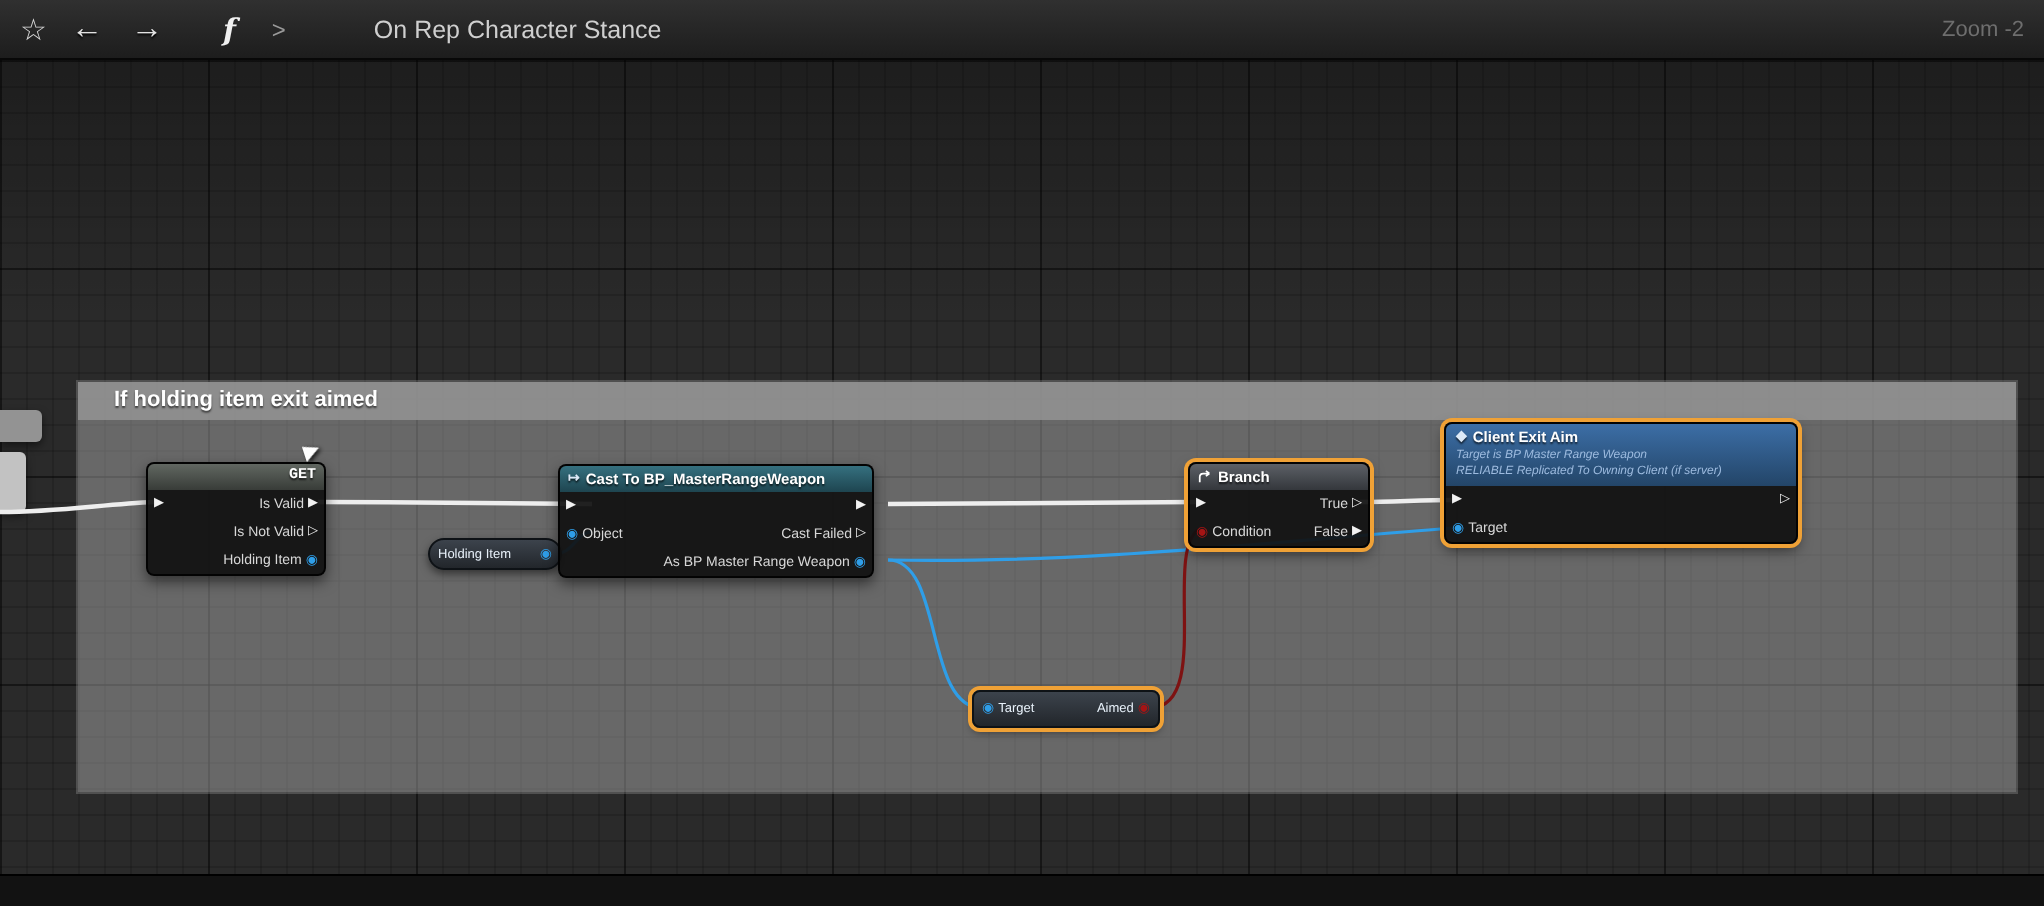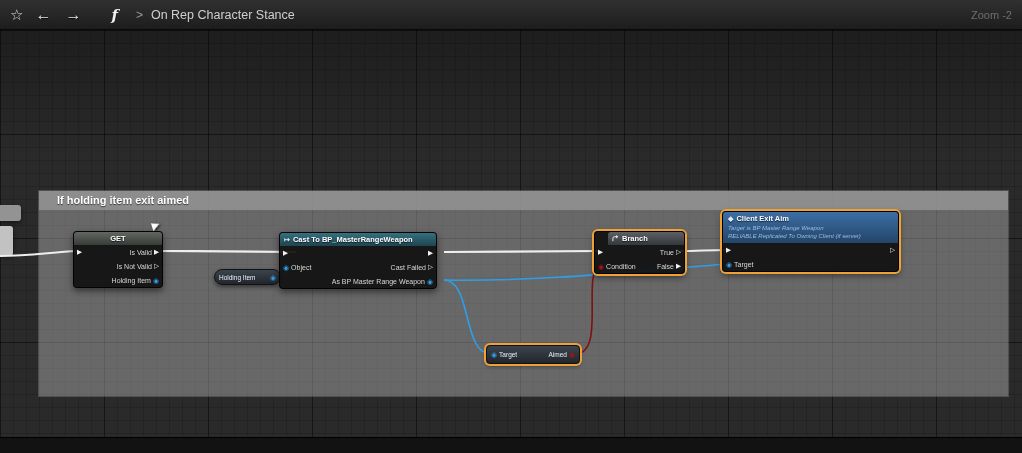--- a/index.html
+++ b/index.html
@@ -10,21 +10,21 @@
   .toolbar { position:absolute; top:0; left:0; width:100%; height:30px;
     background:linear-gradient(#303030,#1d1d1d); border-bottom:1px solid #080808;
     display:flex; align-items:center; padding:0 10px; color:#e6e6e6; }
   .tb-star { font-size:15px; color:#d8d8d8; margin-right:12px; cursor:pointer; }
   .tb-nav { font-size:16px; font-weight:bold; color:#e2e2e2; margin-right:14px; cursor:pointer;
     text-shadow:0 1px 1px #000; }
   .tb-func { font-family:"DejaVu Serif", serif; font-style:italic; font-weight:bold;
     font-size:15px; color:#f0f0f0; margin:0 10px 0 16px; }
   .crumb-root { font-size:12.5px; color:#f2f2f2; letter-spacing:.2px; }
   .crumb-sep { font-size:12px; color:#9a9a9a; margin:0 8px; }
-  .crumb-cur { font-size:12.5px; color:#cfcfcf; }
+  .crumb-cur { font-size:12.5px; color:#cfcfcf;margin-left:36px; }
   .tb-zoom { margin-left:auto; font-size:11px; color:#6e6e6e; }
 
   
   .graph { position:absolute; top:30px; left:0; width:1022px; height:423px;
     background-color:#2a2a2a;
     background-image:
       linear-gradient(to right, rgba(0,0,0,.38) 1px, transparent 1px),
       linear-gradient(to bottom, rgba(0,0,0,.38) 1px, transparent 1px),
       linear-gradient(to right, rgba(0,0,0,.15) 1px, transparent 1px),
       linear-gradient(to bottom, rgba(0,0,0,.15) 1px, transparent 1px);
@@ -52,23 +52,23 @@
   
   .wires { position:absolute; top:0; left:0; width:1022px; height:423px; pointer-events:none; }
 
   
   .node { position:absolute; border-radius:4px; background:rgba(17,17,17,.93);
     border:1px solid rgba(0,0,0,.85); box-shadow:0 3px 7px rgba(0,0,0,.5); cursor:pointer; }
   .node.selected { box-shadow:0 0 0 2px #efa136, 0 3px 7px rgba(0,0,0,.55); }
   .node-header { height:13px; line-height:13px; padding:0 4px; border-radius:3px 3px 0 0;
     font-size:7.5px; font-weight:bold; color:#fff; white-space:nowrap; overflow:hidden;
     text-shadow:0 1px 1px rgba(0,0,0,.7); display:flex; align-items:center; gap:3px; }
-  .hd-get   { background:linear-gradient(#616761,#383c38); justify-content:center; }
+  .hd-get   { background:linear-gradient(#616761,#383c38); justify-content:flex-end;font-family:Liberation Mono, monospace; }
   .hd-cast  { background:linear-gradient(#35707f,#1e4550); }
-  .hd-branch{ background:linear-gradient(#5c6066,#34373c);margin-left:13px; }
+  .hd-branch{ background:linear-gradient(#5c6066,#34373c); }
   .hd-client{ background:linear-gradient(#3c6ea6,#234568); height:auto; display:block;
     padding:2px 5px 3px 5px; line-height:10px; }
   .hd-client .title-line { display:flex; align-items:flex-start; gap:3px; font-size:7.5px; }
   .subtitle { font-size:6px; font-weight:normal; font-style:italic; color:#9dbbdf;
     line-height:8px; text-shadow:none; white-space:nowrap; }
   .node-icon { font-size:7px; color:#dce9f7; }
   .row { height:14px; display:flex; justify-content:space-between; align-items:center;
     padding:0 3px; font-size:7px; color:#d8d8d8; white-space:nowrap; }
   .pl,.pr { display:flex; align-items:center; gap:2px; }
   .pin { line-height:1; cursor:crosshair; }

